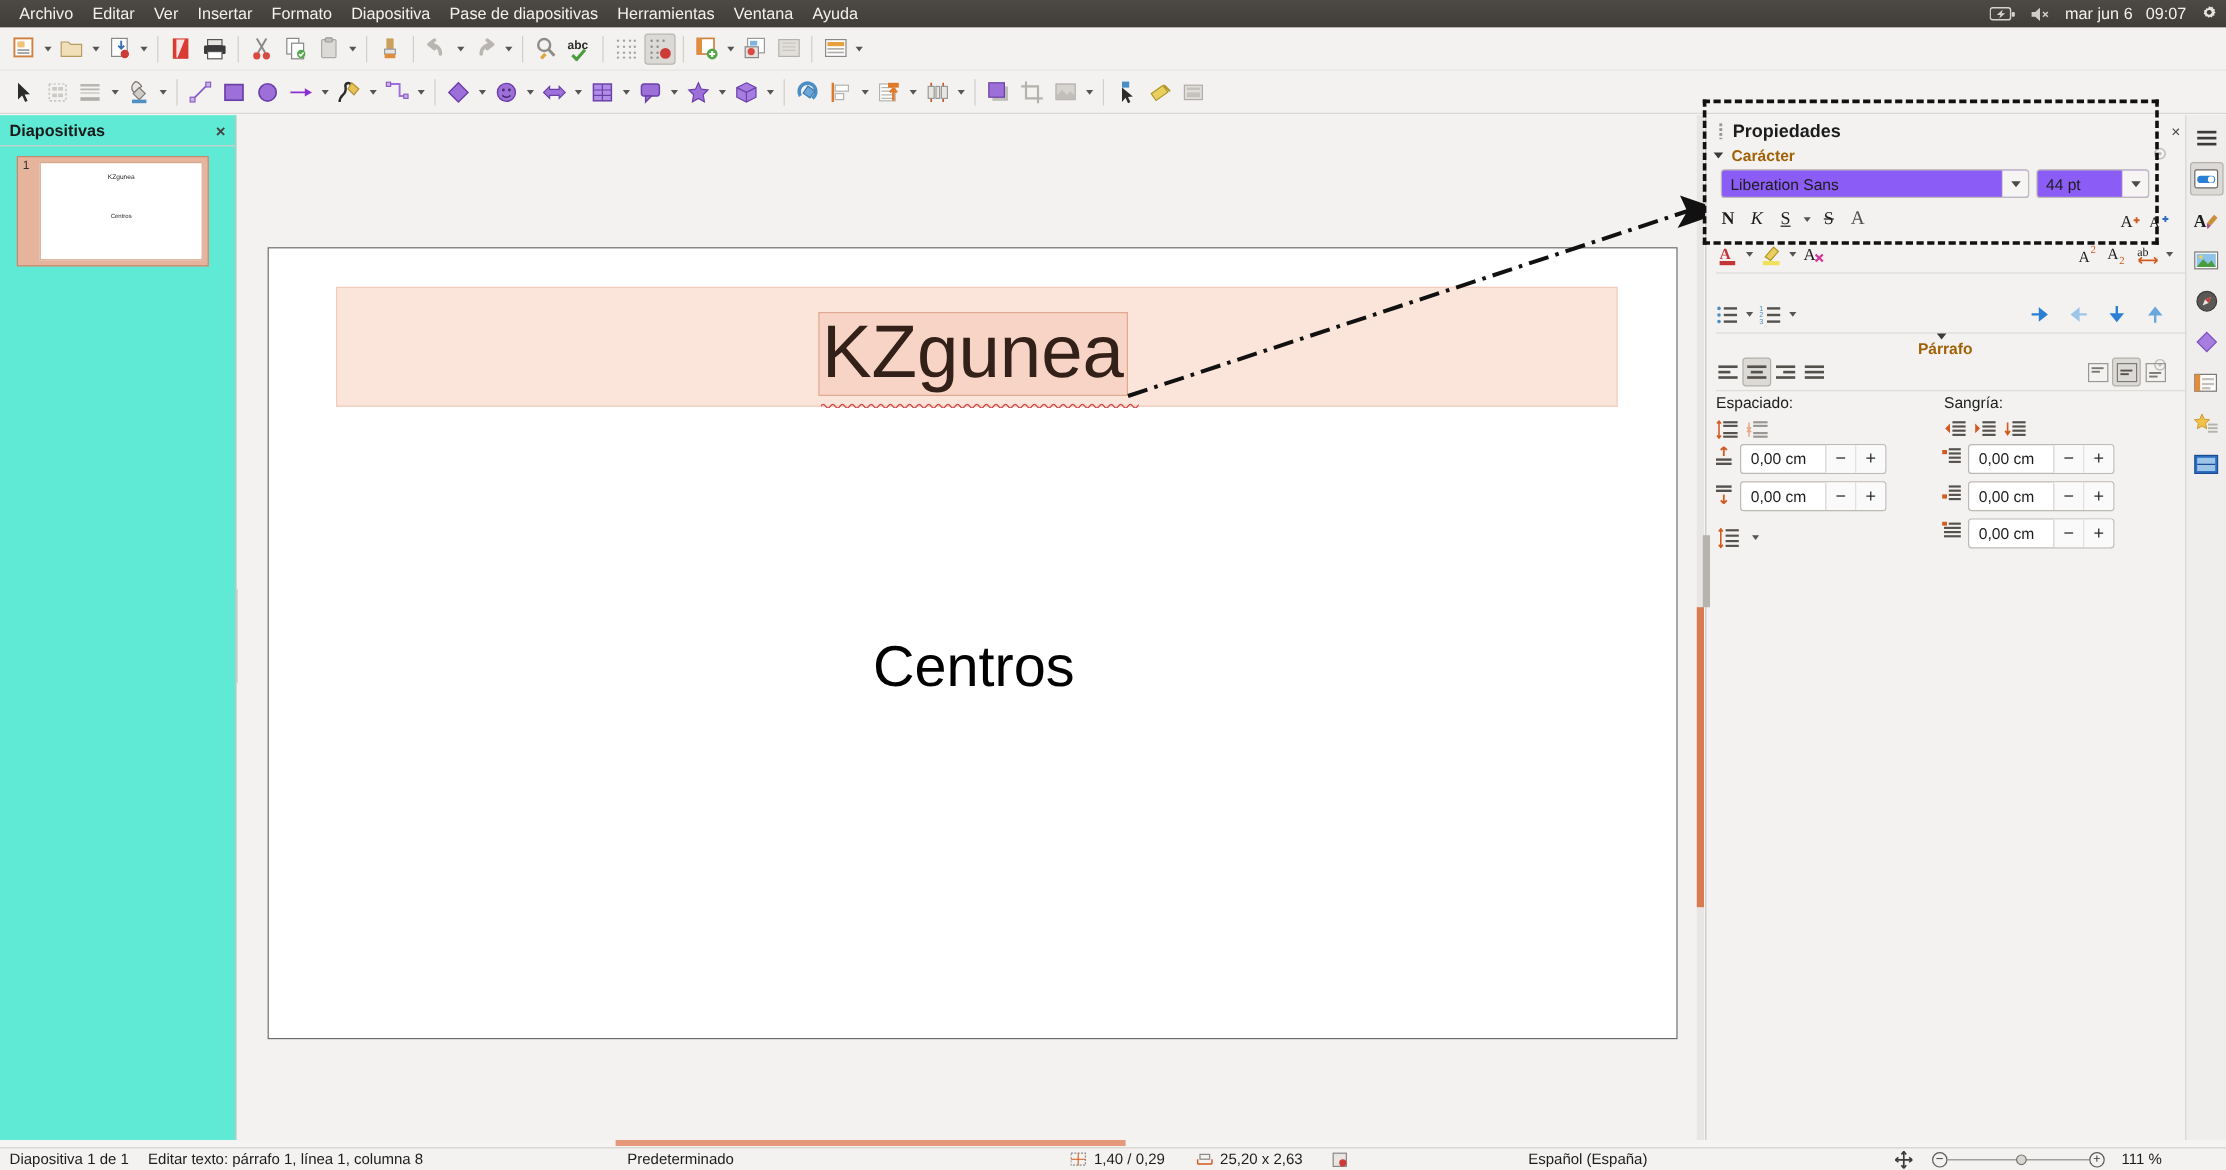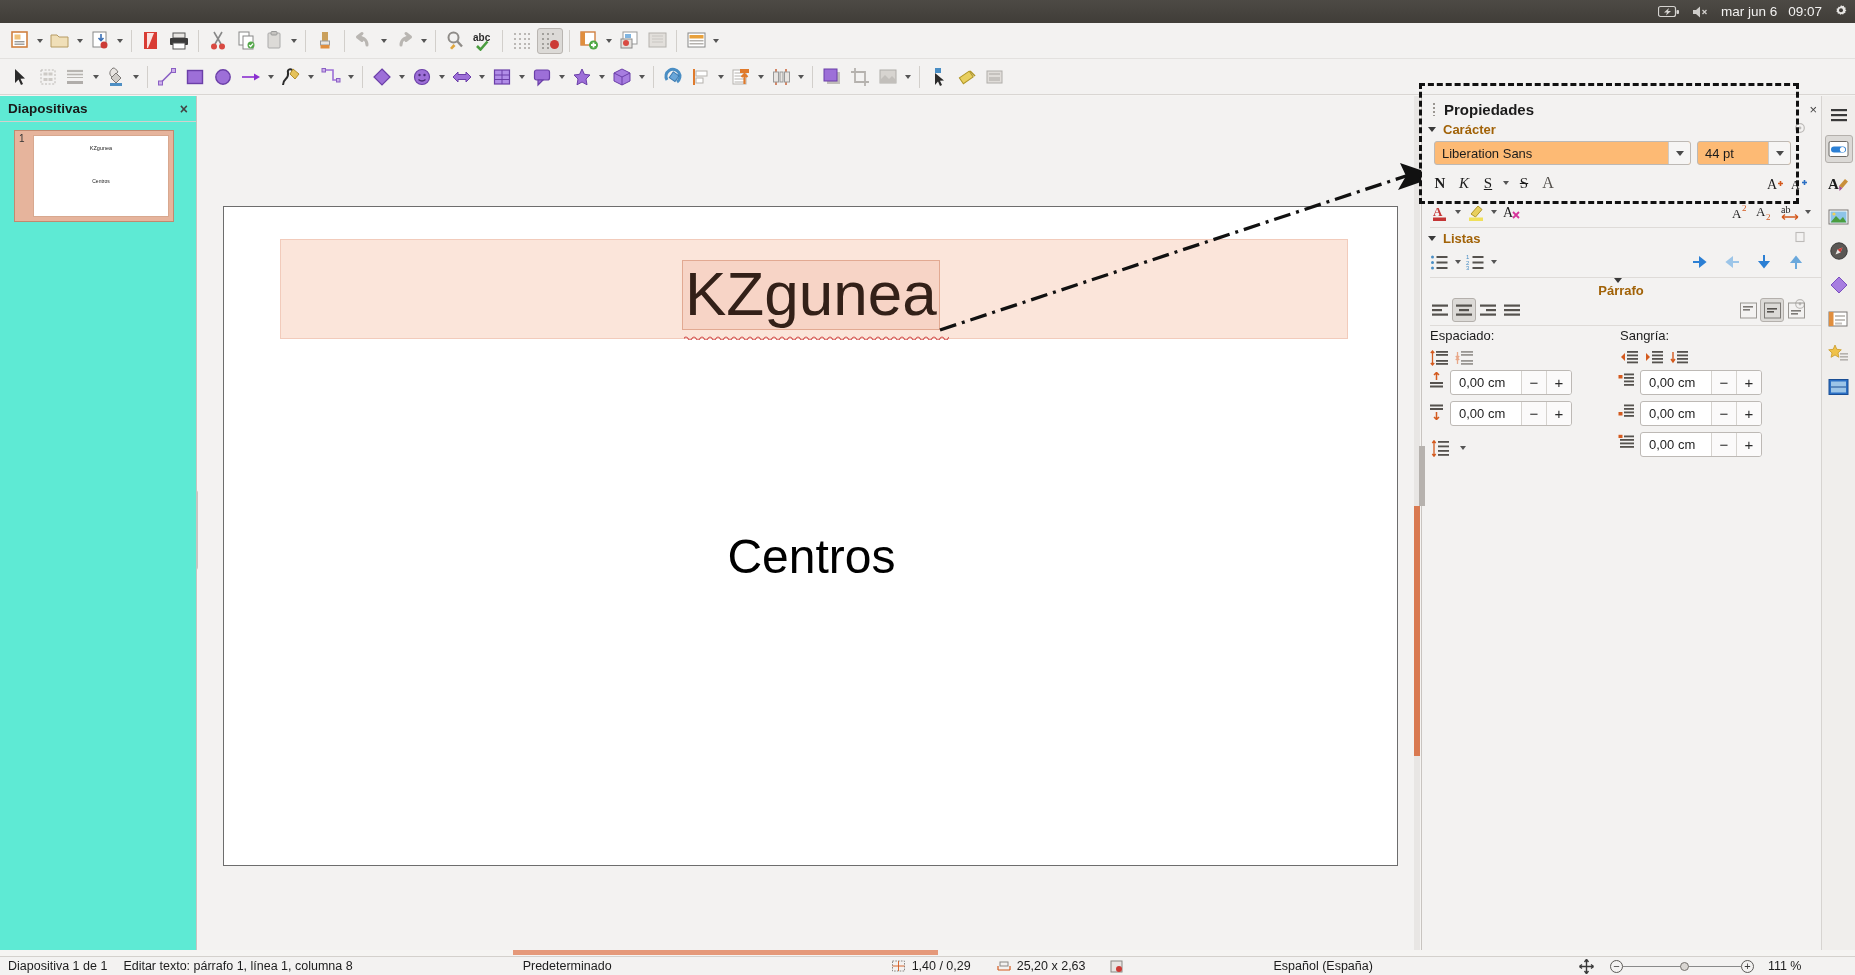--- a/index.html
+++ b/index.html
@@ -195,21 +195,21 @@
   .sb-section-head .tri {
     width: 0; height: 0; margin-right: 7px;
     border-left: 4.5px solid transparent; border-right: 4.5px solid transparent;
     border-top: 5.5px solid #3a3a3a;
   }
   .sb-section-head .gear-sm { margin-left: auto; margin-right: 8px; opacity: .45; }
 
   .sb-row { display: flex; align-items: center; padding-left: 6px; }
 
   .fld {
-    height: 24px; background: #fdba74; border: 1px solid #bdb9b5;
+    height: 24px; background: #8b5cf6; border: 1px solid #bdb9b5;
     border-radius: 3px; display: flex; align-items: center;
     font-size: 13px; color: #1c1c1c;
   }
   .fld .val { padding-left: 7px; flex: 1; white-space: nowrap; overflow: hidden; }
   .fld .dd {
     width: 22px; height: 100%; border-left: 1px solid #cfccc8;
     background: #f6f5f4; display: flex; align-items: center; justify-content: center;
     border-radius: 0 2px 2px 0;
   }
   .fld .dd::after {
@@ -261,20 +261,32 @@
   .circ-btn {
     width: 13px; height: 13px; border-radius: 50%; border: 1px solid #5c5a57;
     display: flex; align-items: center; justify-content: center;
     font-size: 11px; line-height: 1; color: #3a3a3a;
   }
 </style>
 </head>
 <body>
 
 <div id="gnome-bar">
+  <div id="gnome-menus">
+    <div>Archivo</div>
+    <div>Editar</div>
+    <div>Ver</div>
+    <div>Insertar</div>
+    <div>Formato</div>
+    <div>Diapositiva</div>
+    <div>Pase de diapositivas</div>
+    <div>Herramientas</div>
+    <div>Ventana</div>
+    <div>Ayuda</div>
+  </div>
   <div id="gnome-tray">
     <span class="tray-ic">
       <svg width="22" height="13" viewBox="0 0 22 13">
           <rect x="0.5" y="1.5" width="17" height="10" rx="2" fill="none" stroke="#d5d3d0" stroke-width="1.2"></rect>
           <rect x="18.5" y="5" width="2.5" height="4" rx="1" fill="#d5d3d0"></rect>
           <path d="M11 3 L6 7.4 L9 7.4 L8 10.5 L13 6 L10 6 Z" fill="#d5d3d0"></path>
         </svg>
     </span>
     <span class="tray-ic">
       <svg width="19" height="14" viewBox="0 0 19 14">
@@ -818,29 +830,20 @@
             <text x="1" y="10" font-size="10" font-family="Liberation Serif" fill="#1c1c1c">ab</text>
             <path d="M2 14 H18 M2 14 L5 11.5 M2 14 L5 16.5 M18 14 L15 11.5 M18 14 L15 16.5" stroke="#d45a1e" stroke-width="1.3" fill="none"></path>
           </svg>
       </div>
       <div class="tb-arrow"></div>
       <div style="width:4px"></div>
     </div>
 
     <div class="sb-div" style="position:absolute;left:0;top:128px;width:395px;"></div>
 
-    <div class="sb-section-head" style="position:absolute;left:2px;top:133px;width:390px;">
-      <span class="tri"></span>
-      <span>Listas</span>
-      <span class="gear-sm">
-        <svg width="12" height="12" viewBox="0 0 12 12">
-            <rect x="2" y="1.5" width="8" height="9" fill="none" stroke="#7d7a76" stroke-width="1.1"></rect>
-          </svg>
-      </span>
-    </div>
 
     <div style="position:absolute;left:6px;top:153px;width:390px;display:flex;align-items:center;">
       <div class="ibtn">
         <svg width="20" height="17" viewBox="0 0 20 17">
             <g fill="#4a8ec4">
               <circle cx="2.5" cy="3" r="1.5"></circle>
               <circle cx="2.5" cy="8.5" r="1.5"></circle>
               <circle cx="2.5" cy="14" r="1.5"></circle>
             </g>
             <g fill="#55524e">

